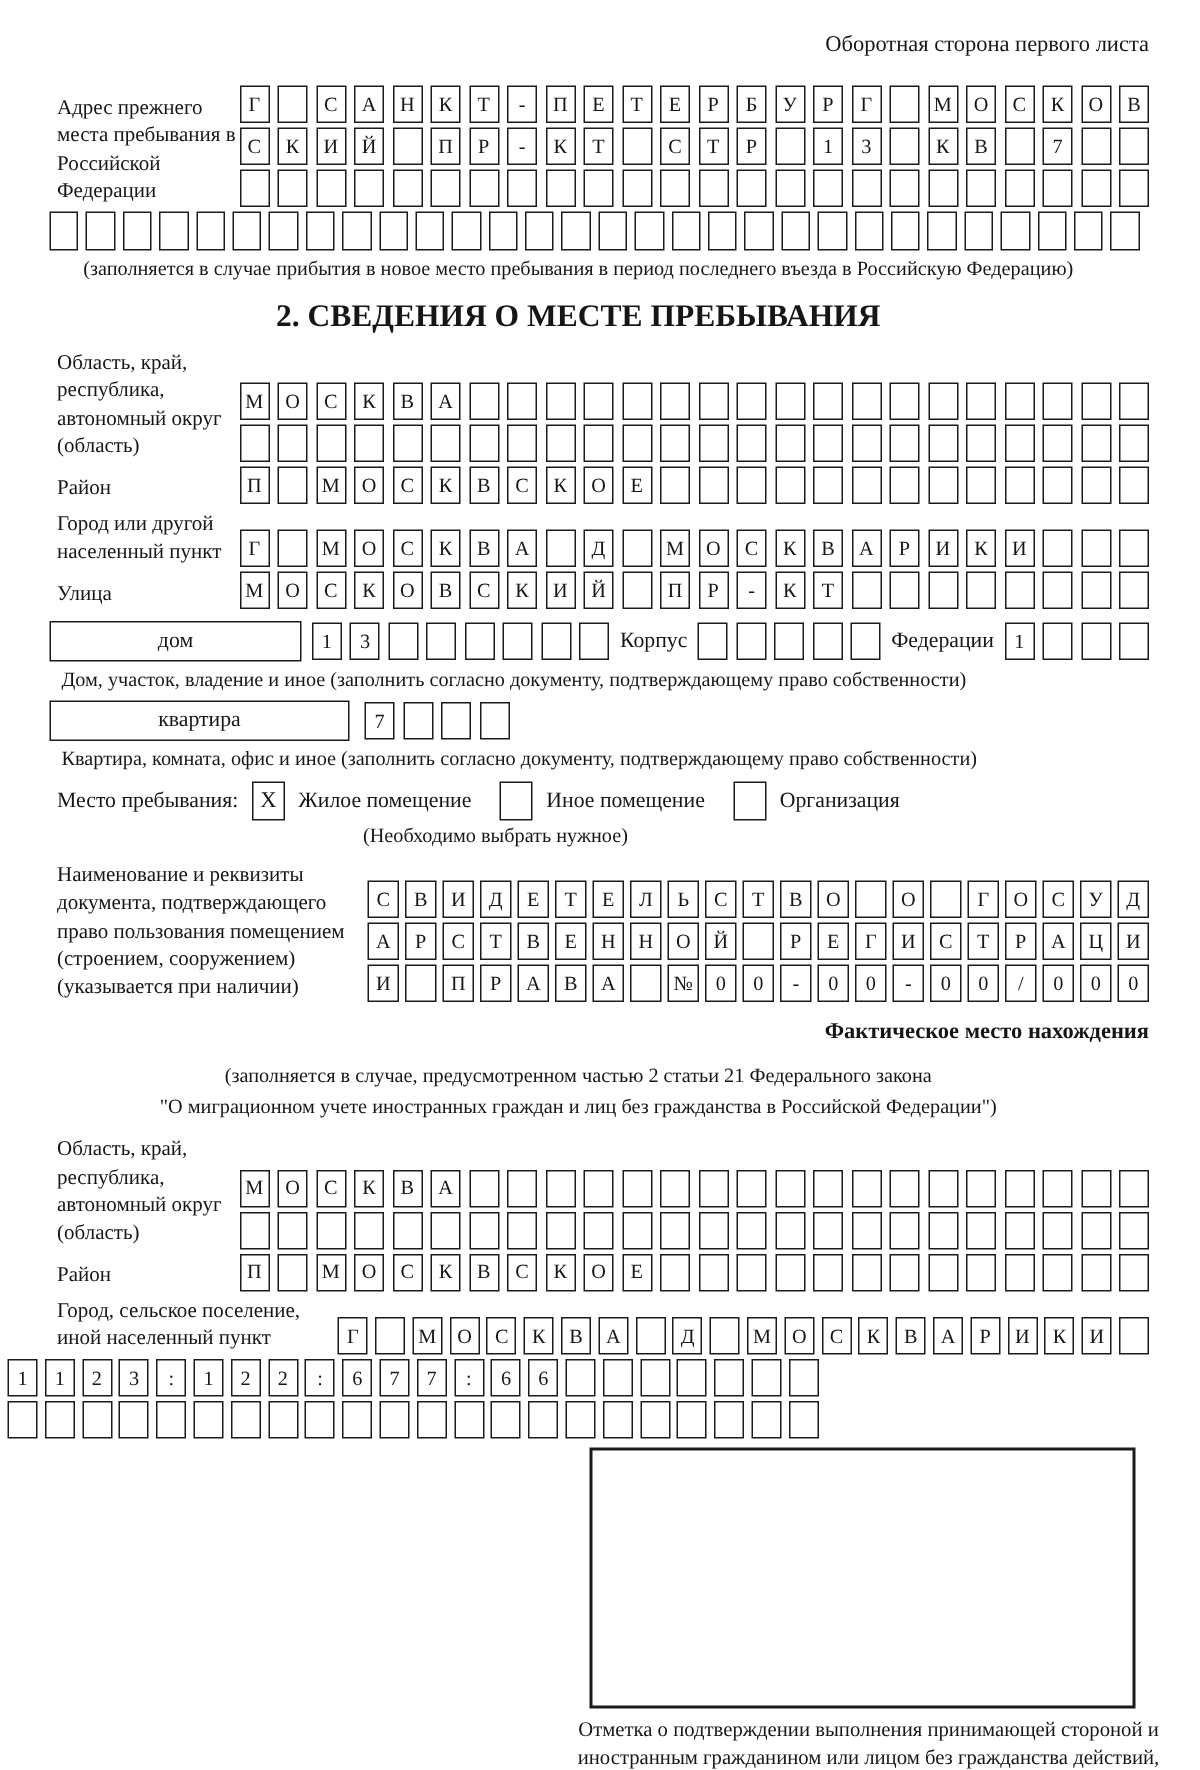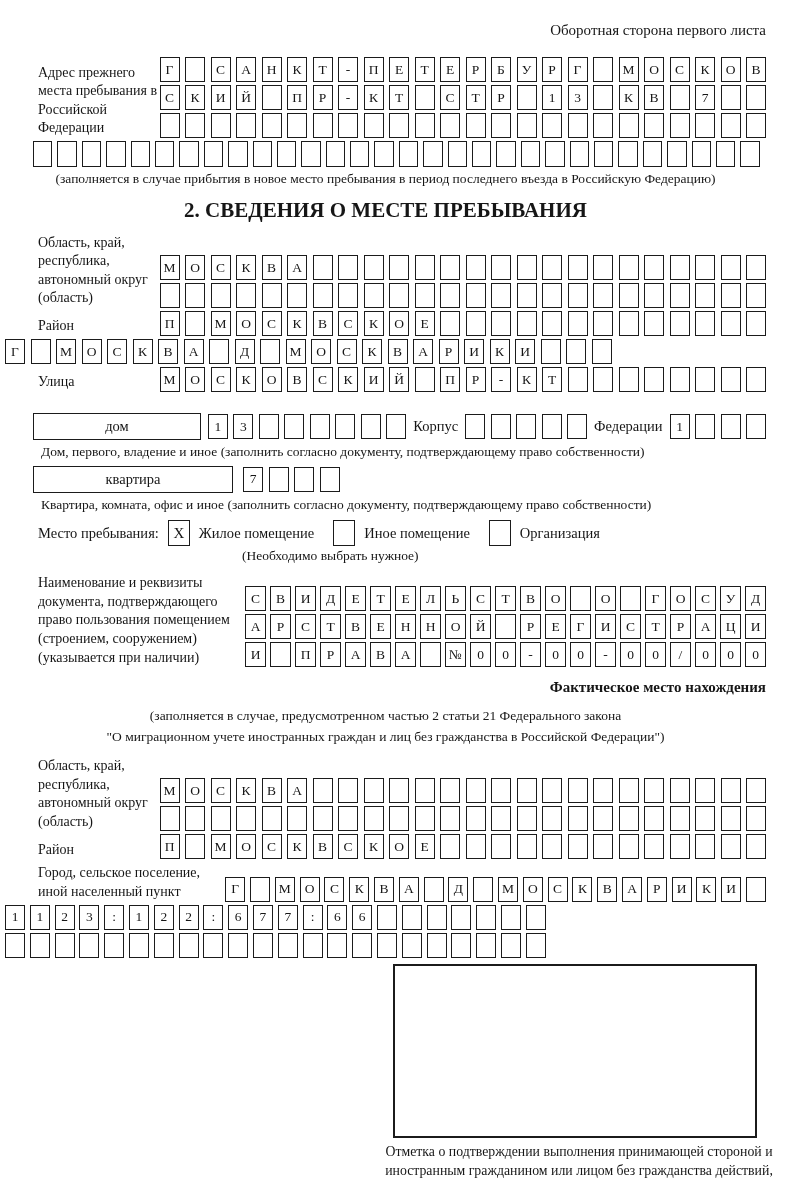--- a/index.html
+++ b/index.html
@@ -24,21 +24,21 @@
 
   .caption { font-size:13.5px; line-height:1.3; }
   .caption.center { text-align:center; margin:3px 0 10px 0; }
   .caption.indent { margin:1px 0 5px 36px; }
 
   .sec-title { text-align:center; font-weight:bold; font-size:21px; margin:4px 0 9px 0; }
   .sub-title { text-align:right; font-weight:bold; font-size:15px; margin:12px 0 10px 0; }
   .note-line { text-align:center; font-size:13.5px; line-height:1.55; }
 
   .house-row { display:flex; align-items:center; justify-content:space-between;
-               margin:21px 0 3px 28px; }
+               margin:8px 0 3px 28px; }
   .wide-box { border:1.7px solid #1b1b1b; height:27px; display:flex;
               align-items:center; justify-content:center; font-size:14.5px; }
   .house-box { width:168px; }
   .inline-lbl { font-size:14.5px; }
 
   .apt-row { display:flex; align-items:center; margin:4px 0 3px 28px; gap:10px; }
   .apt-box { width:200px; }
 
   .stay-row { display:flex; align-items:center; margin:7px 0 2px 33px; font-size:14.5px; }
   .cb { flex:0 0 auto; width:22px; height:26px; border:1.7px solid #1b1b1b;
@@ -263,20 +263,21 @@
           <span class="cell"></span>
           <span class="cell"></span>
           <span class="cell"></span>
           <span class="cell"></span>
           <span class="cell"></span>
         </div>
     </div>
   </div>
 
   <div class="field">
+    <div class="lbl">Город или другой населенный пункт</div>
     <div class="cellcol">
       <div class="cellrow">
           <span class="cell">Г</span>
           <span class="cell"></span>
           <span class="cell">М</span>
           <span class="cell">О</span>
           <span class="cell">С</span>
           <span class="cell">К</span>
           <span class="cell">В</span>
           <span class="cell">А</span>
@@ -353,21 +354,21 @@
         <span class="cell"></span>
       </div>
     <div class="inline-lbl">Федерации</div>
     <div class="cellrow">
         <span class="cell">1</span>
         <span class="cell"></span>
         <span class="cell"></span>
         <span class="cell"></span>
       </div>
   </div>
-  <div class="caption indent">Дом, первого, владение и иное (заполнить согласно документу, подтверждающему право собственности)</div>
+  <div class="caption indent">Дом, участок, владение и иное (заполнить согласно документу, подтверждающему право собственности)</div>
 
   <div class="apt-row">
     <div class="wide-box apt-box">квартира</div>
     <div class="cellrow">
         <span class="cell">7</span>
         <span class="cell"></span>
         <span class="cell"></span>
         <span class="cell"></span>
       </div>
   </div>

